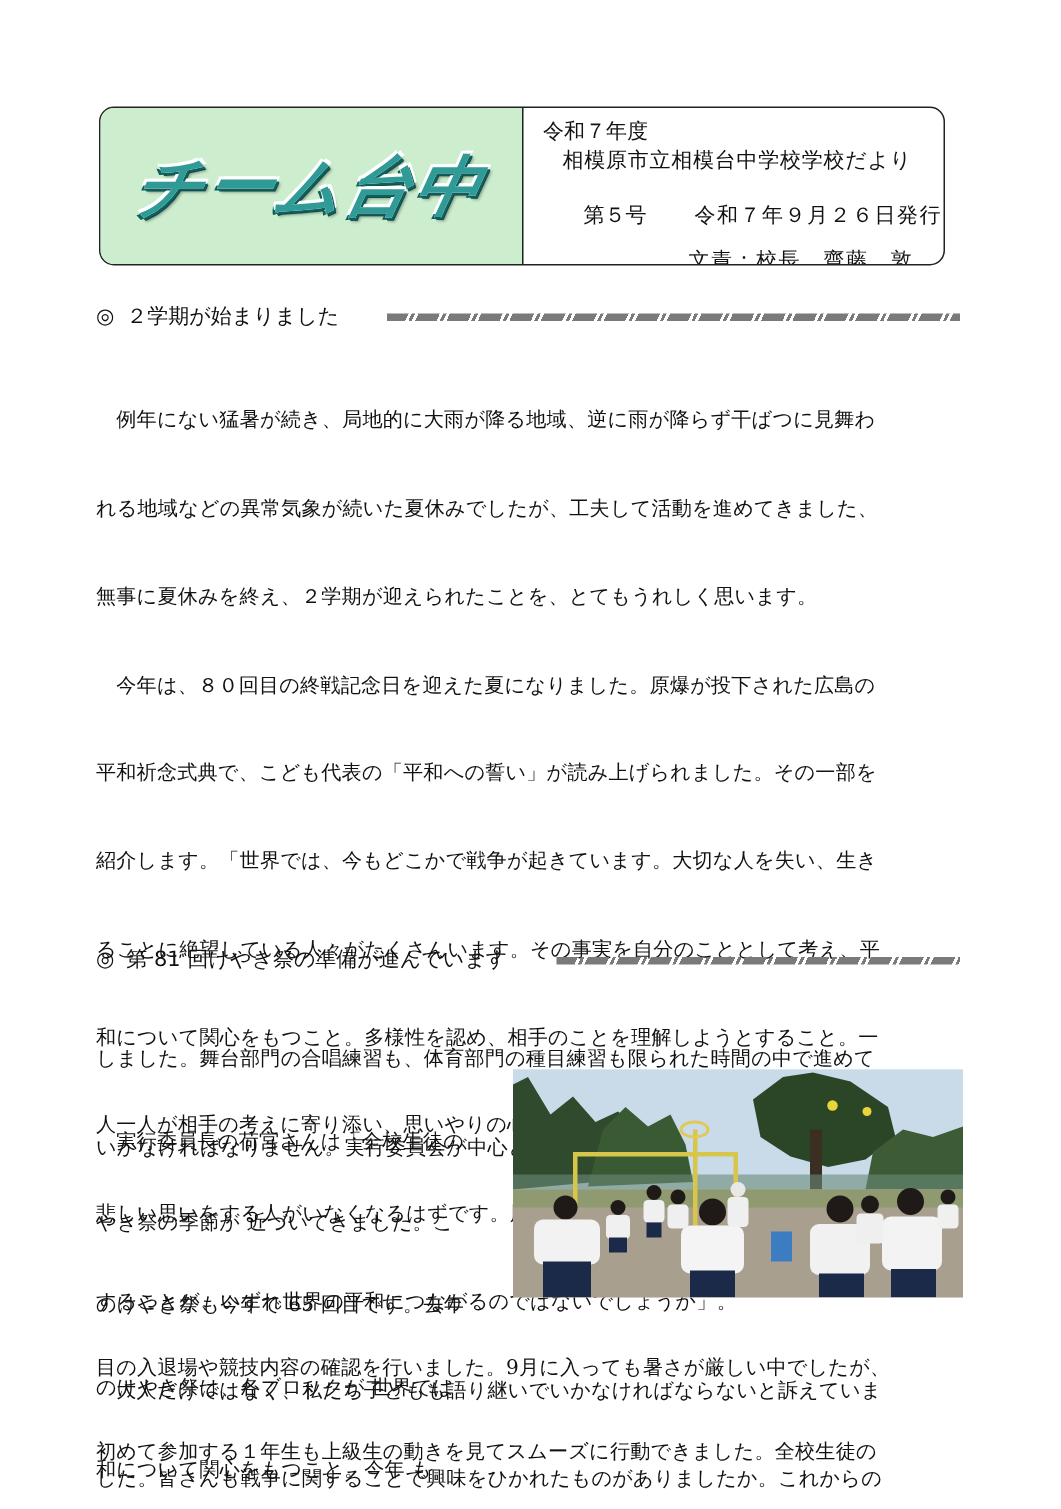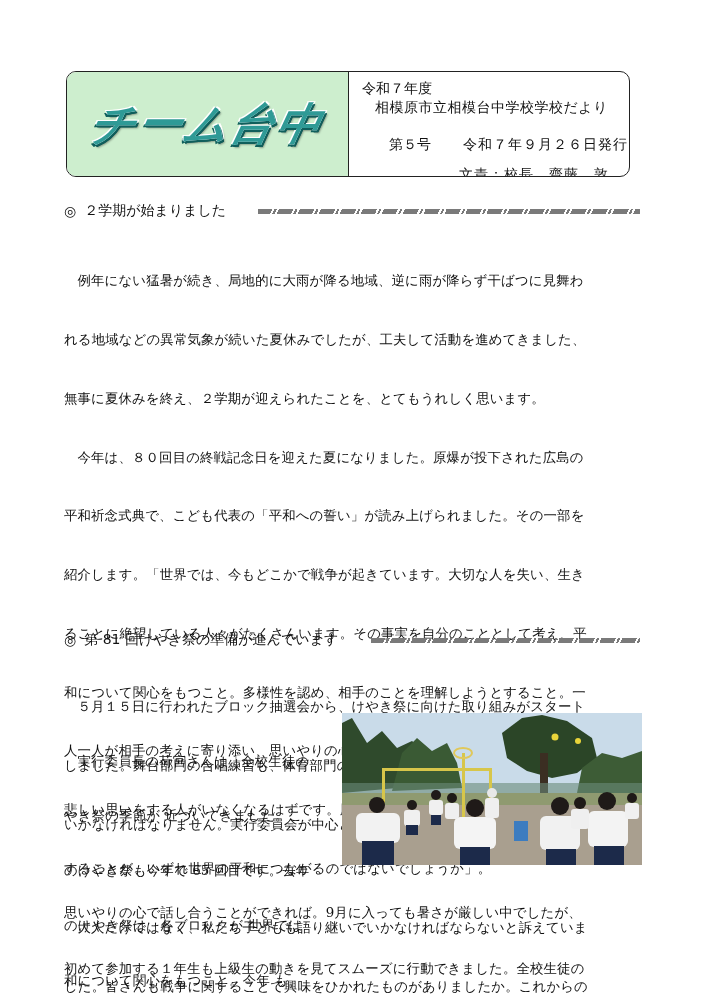--- a/index.html
+++ b/index.html
@@ -86,39 +86,38 @@
   
 </div>
 
 <div class="section-head" style="top:630px;">
   <span class="mark">◎</span>
   <span>第 81 回けやき祭の準備が進んでいます</span>
 </div>
 <div class="dash-line" style="left:371px; top:638px; width:269px;"></div>
 
 <div class="para" style="top:658px;">
-  <div>　５月１５日に行われたブロック抽選会から、けやき祭に向けた取り組みがスタート</div>
   <div>しました。舞台部門の合唱練習も、体育部門の種目練習も限られた時間の中で進めて</div>
   <div>いかなければなりません。実行委員会が中心となり、工夫して活動を進めてきました。</div>
 </div>
 
 <div class="para serif" style="top:716px; width:280px; line-height:18.3px;">
   <div>　実行委員長の荷宮さんは「全校生徒の</div>
   <div>やき祭の季節が 近づいてきました。こ</div>
   <div>のけやき祭も今年で 65 回目です。去年</div>
   <div>のけやき祭は、各ブロックが 世界では</div>
   <div>和について関心をもつこと。今年 も</div>
   
   
   
   
 </div>
 
 <div class="para serif" style="top:866px; line-height:18.8px;">
-  <div>思いやりの心で話し合うことができれば。9月に入っても暑さが厳しい中でしたが、</div>
+  <div>目の入退場や競技内容の確認を行いました。9月に入っても暑さが厳しい中でしたが、</div>
   <div>初めて参加する１年生も上級生の動きを見てスムーズに行動できました。全校生徒の</div>
   
   
 </div>
 
 <div class="photo">
   <svg width="300" height="152" viewBox="0 0 300 152">
 
     <rect x="0" y="0" width="300" height="80" fill="#c9dbe9"></rect>
 

